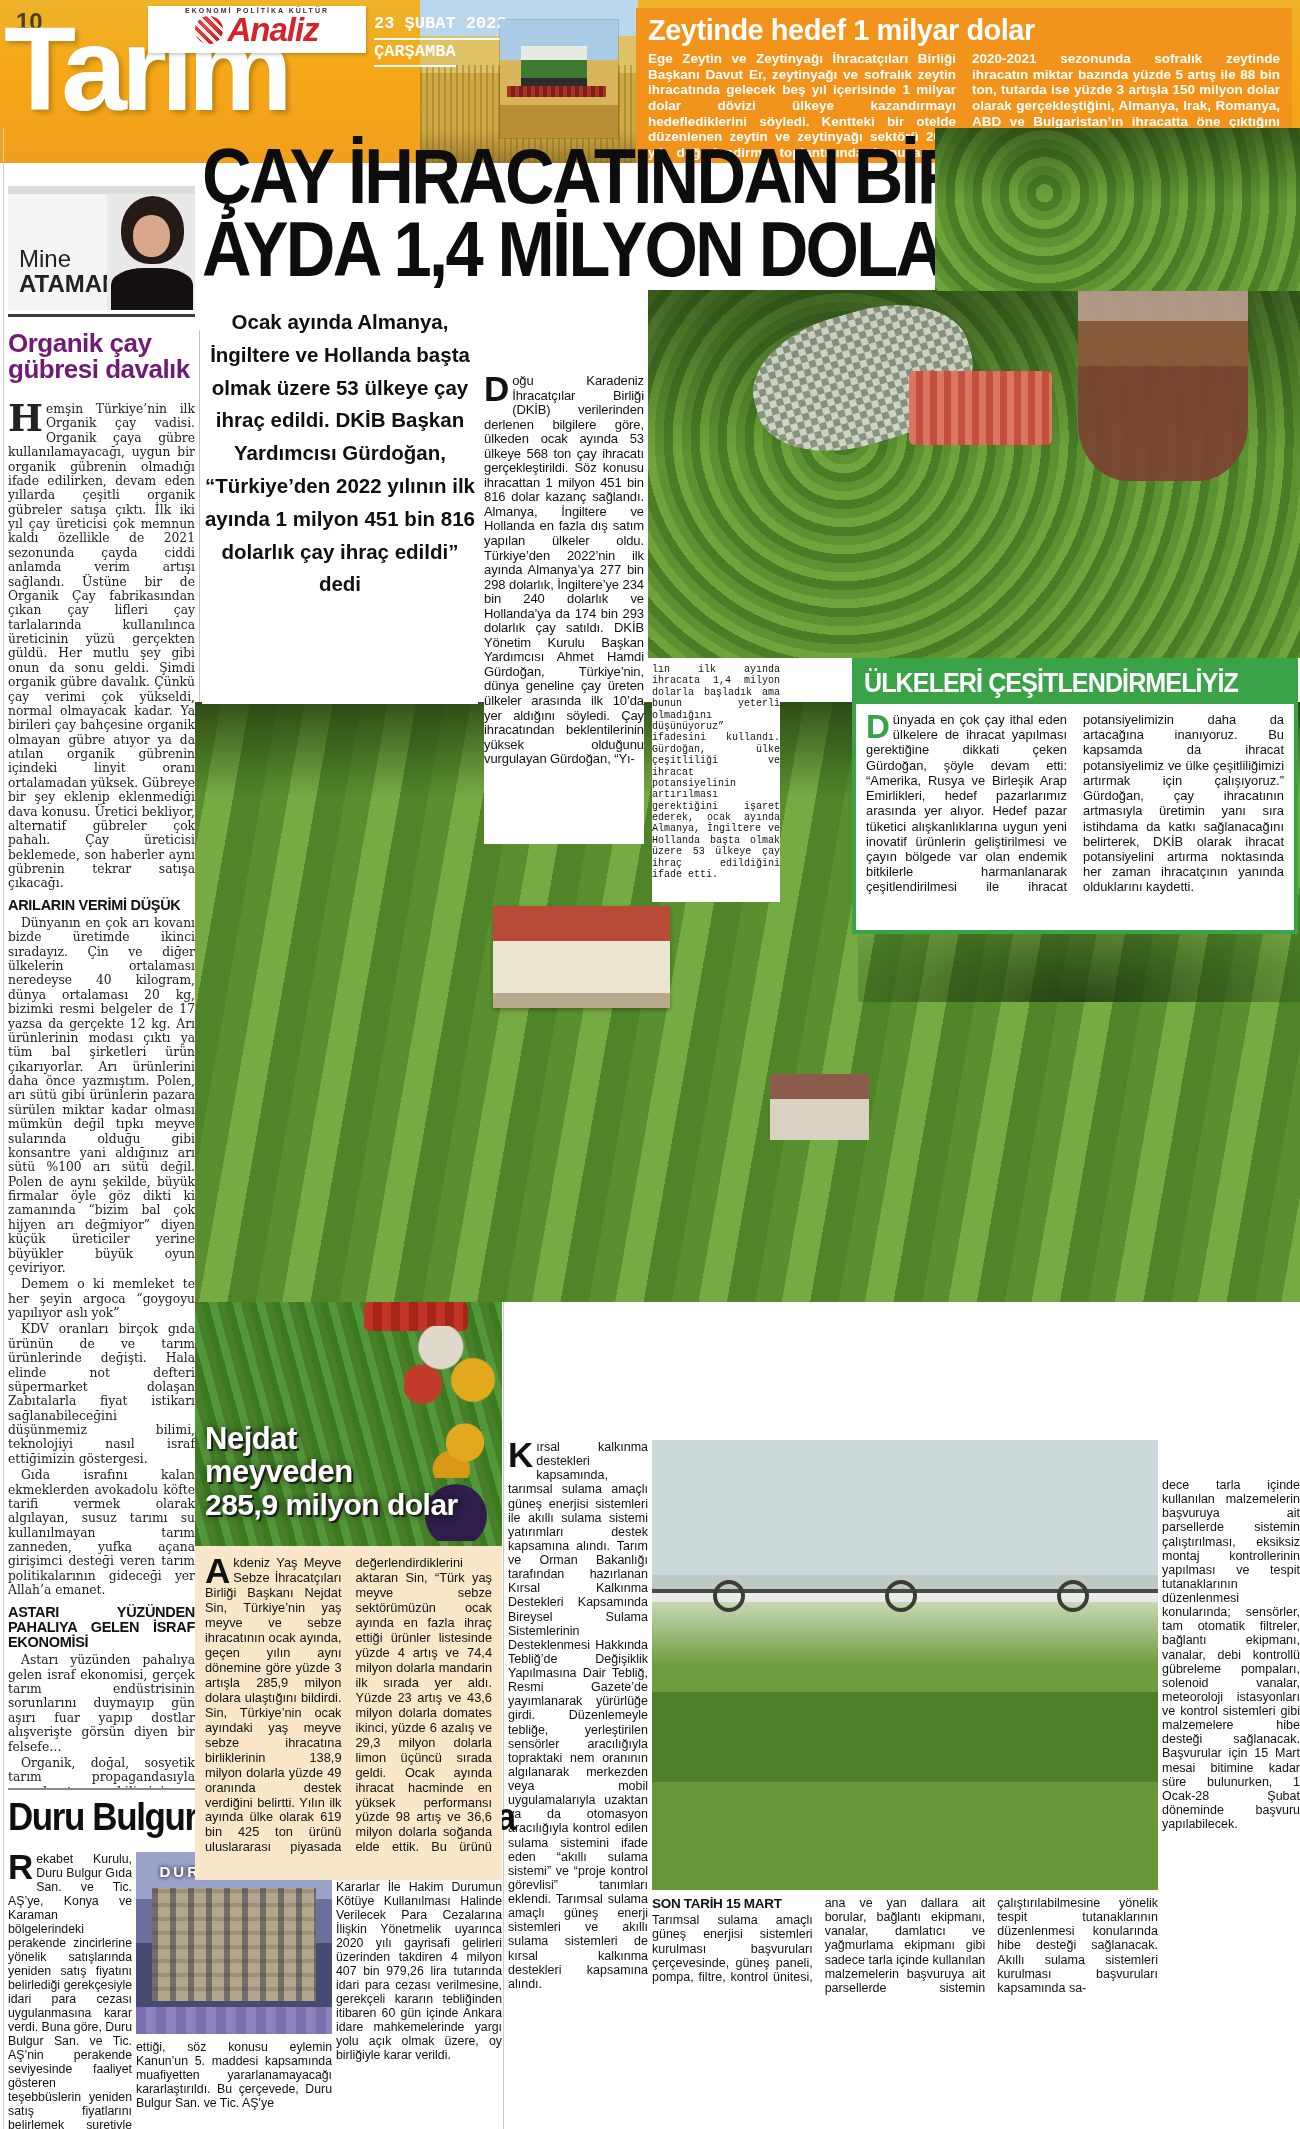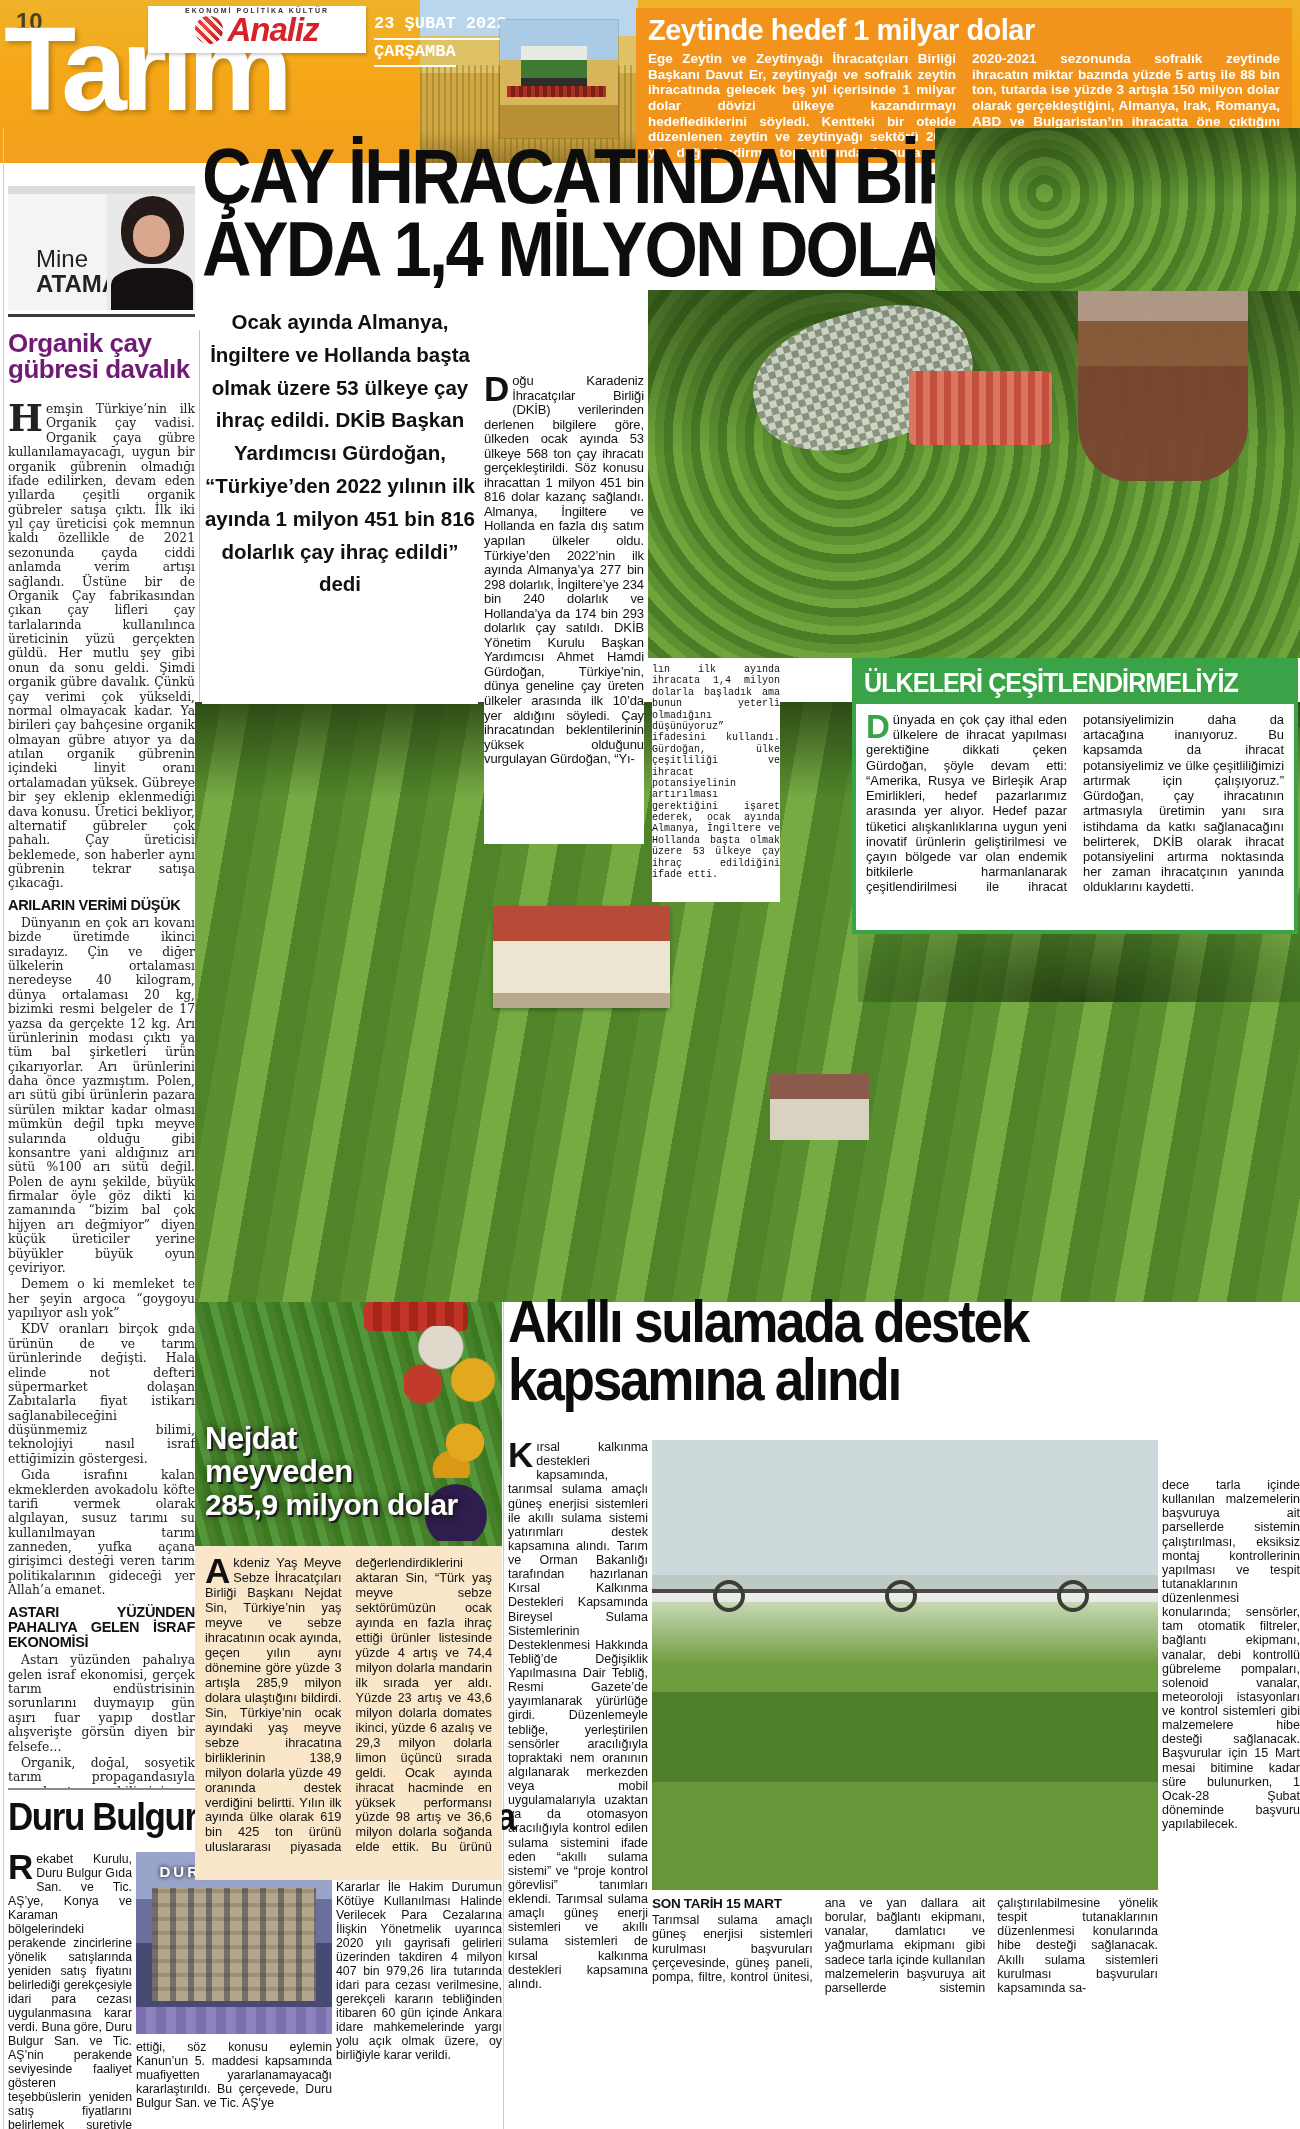--- a/index.html
+++ b/index.html
@@ -37,21 +37,21 @@
   .zeytin-h{color:#fff;font-size:29px;font-weight:700;letter-spacing:-.5px;margin:0 0 4px 0;}
   .zeytin-cols{column-count:2;column-gap:16px;color:#fff;font-size:13.5px;font-weight:600;line-height:1.16;}
 
   
   .mine-strip{left:8px;top:186px;width:187px;height:8px;background:#dcdcdc;}
   .mine-head{left:8px;top:194px;width:187px;height:116px;background:#f4f4f4;}
   .mine-photo{position:absolute;right:0;top:0;width:88px;height:116px;background:#e9e9e9;overflow:hidden;}
   .mp-hair{position:absolute;left:16%;top:2%;width:72%;height:58%;background:#241a18;border-radius:50% 50% 46% 46%;}
   .mp-face{position:absolute;left:30%;top:18%;width:42%;height:36%;background:#d9a88c;border-radius:48%;}
   .mp-body{position:absolute;left:4%;bottom:0;width:94%;height:36%;background:#14100f;border-radius:40% 40% 0 0;}
-  .mine-name{position:absolute;left:28px;top:52px;font-size:24px;line-height:1.05;color:#222;}
+  .mine-name{position:absolute;left:11px;top:52px;font-size:24px;line-height:1.05;color:#222;}
   .mine-name b{font-weight:800;}
   .mine-rule{left:8px;top:314px;width:187px;height:3px;background:#3c3c3c;}
   .mine-title{left:8px;top:330px;width:187px;font-size:26px;line-height:1.0;font-weight:800;letter-spacing:-.5px;color:#701a75;}
   .mine-body{left:8px;top:402px;width:187px;height:1386px;font-family:"DejaVu Serif",serif;
              font-size:12.3px;line-height:1.17;color:#222;}
   .mine-body p{margin:0 0 2px 0;text-indent:13px;}
   .mine-body p.first{text-indent:0;}
   .mb-sub{font-family:"Liberation Sans",sans-serif;font-weight:800;font-size:14.5px;line-height:1.05;
           letter-spacing:-.3px;margin:7px 0 3px 0;color:#111;}
   .dc-serif{float:left;font-size:37px;line-height:.8;font-weight:700;padding:2px 3px 0 0;}
@@ -262,24 +262,20 @@
   <div class="abs sebze-title">
     <div class="t1">Nejdat</div>
     <div class="t2">meyveden</div>
     <div class="t3">285,9 milyon dolar</div>
   </div>
   <div class="abs sebze-body ovh">
     <span class="dc-sans">A</span><span>kdeniz Yaş Meyve Sebze İhracatçıları Birliği Başkanı Nejdat Sin, Türkiye’nin yaş meyve ve sebze ihracatının ocak ayında, geçen yılın aynı dönemine göre yüzde 3 artışla 285,9 milyon dolara ulaştığını bildirdi. Sin, Türkiye’nin ocak ayındaki yaş meyve sebze ihracatına birliklerinin 138,9 milyon dolarla yüzde 49 oranında destek verdiğini belirtti. Yılın ilk ayında ülke olarak 619 bin 425 ton ürünü uluslararası piyasada değerlendirdiklerini aktaran Sin, “Türk yaş meyve sebze sektörümüzün ocak ayında en fazla ihraç ettiği ürünler listesinde yüzde 4 artış ve 74,4 milyon dolarla mandarin ilk sırada yer aldı. Yüzde 23 artış ve 43,6 milyon dolarla domates ikinci, yüzde 6 azalış ve 29,3 milyon dolarla limon üçüncü sırada geldi. Ocak ayında ihracat hacminde en yüksek performansı yüzde 98 artış ve 36,6 milyon dolarla soğanda elde ettik. Bu ürünü yüzde 47 artış ve 19,9 milyon dolarla portakal, yüzde 40 artış ve 5,5 milyon dolarla armut izledi” ifadelerini kullandı.</span>
   </div>
 
   <div class="abs rule-v2"></div>
-  <div class="abs sul-head">
-    <div class="line cond">Akıllı sulamada destek</div>
-    <div class="line cond">kapsamına alındı</div>
-  </div>
   <div class="abs sul-col1 ovh">
     <span class="dc-sans">K</span><span>ırsal kalkınma destekleri kapsamında, tarımsal sulama amaçlı güneş enerjisi sistemleri ile akıllı sulama sistemi yatırımları destek kapsamına alındı. Tarım ve Orman Bakanlığı tarafından hazırlanan Kırsal Kalkınma Destekleri Kapsamında Bireysel Sulama Sistemlerinin Desteklenmesi Hakkında Tebliğ’de Değişiklik Yapılmasına Dair Tebliğ, Resmi Gazete’de yayımlanarak yürürlüğe girdi. Düzenlemeyle tebliğe, yerleştirilen sensörler aracılığıyla topraktaki nem oranının algılanarak merkezden veya mobil uygulamalarıyla uzaktan ya da otomasyon aracılığıyla kontrol edilen sulama sistemini ifade eden “akıllı sulama sistemi” ve “proje kontrol görevlisi” tanımları eklendi. Tarımsal sulama amaçlı güneş enerji sistemleri ve akıllı sulama sistemleri de kırsal kalkınma destekleri kapsamına alındı.</span>
   </div>
   <div class="abs ph-irrig">
     <div class="ir-mist"></div>
     <div class="ir-boom"></div>
     <div class="ir-wheel" style="left:12%;"></div>
     <div class="ir-wheel" style="left:46%;"></div>
     <div class="ir-wheel" style="left:80%;"></div>
   </div>

